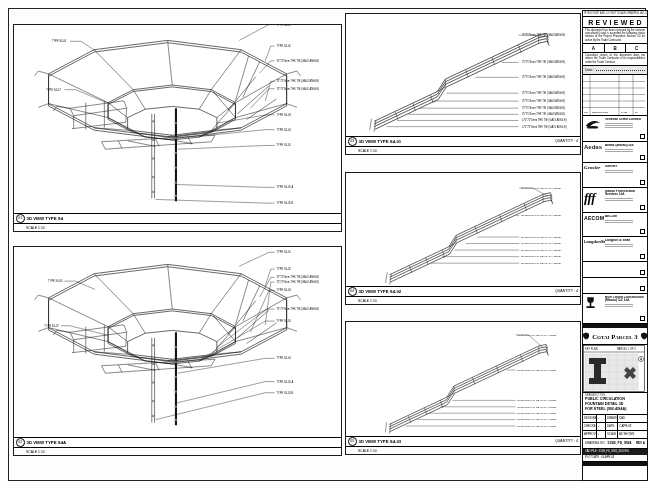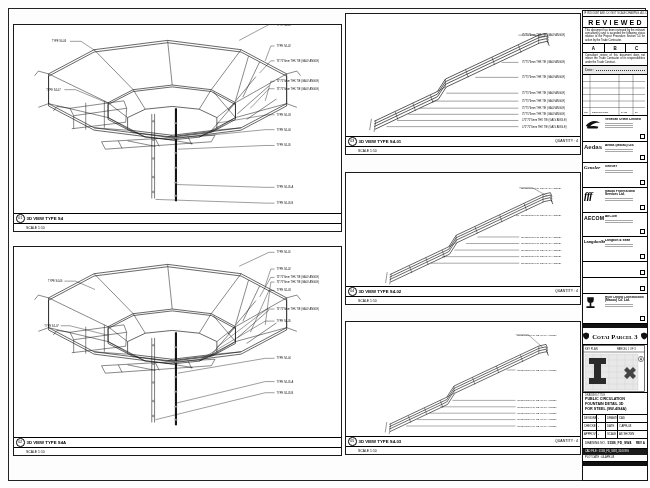--- a/index.html
+++ b/index.html
@@ -29,21 +29,21 @@
   .dotline{flex:1;border-bottom:.7px dotted #333;height:0}
   .tb-rev{height:40px;border-bottom:.8px solid #000}
   .crow{position:relative;border-bottom:.7px solid #000;display:flex;align-items:flex-start;padding:1.5px 1px 1px 1px;box-sizing:border-box}
   .clogo{width:21px;flex:none;overflow:hidden;display:flex;align-items:center}
   .cinfo{flex:1;overflow:hidden}
   .cname{font-size:3.2px;font-weight:700;line-height:1.15}
   .addr i{display:block;width:28px;height:.9px;background:#a8a8a8;margin-top:1.3px}
   .cbx{width:3.5px;height:3.5px;border:.6px solid #000;position:absolute;right:2px;bottom:2px}
   .lg-aedas{font-size:6px;font-weight:700;color:#222}
   .lg-gensler{font-size:5px;font-weight:700;font-style:italic;font-family:"Liberation Serif",serif}
-  .lg-fff{font-size:10px;font-weight:700;font-style:italic;font-family:"Liberation Serif",serif;letter-spacing:-.5px}
+  .lg-fff{font-size:13px;font-weight:700;font-style:italic;font-family:"Liberation Serif",serif;letter-spacing:-.5px}
   .lg-aecom{font-size:5.2px;font-weight:800;letter-spacing:.2px}
   .lg-ls{font-size:4px;font-weight:700}
   .tb-bar{height:4px;background:#111}
   .banner{height:16px;display:flex;align-items:center;justify-content:center;gap:3px;border-bottom:.8px solid #000;position:relative}
   .banner-t{font-family:"Liberation Serif",serif;font-variant:small-caps;font-weight:700;font-size:6.6px;white-space:nowrap}
   .tb-keyplan{height:47px;border-bottom:.8px solid #000}
   .dtitle{padding:1px 2px 2px 2px;border-bottom:.8px solid #000}
   .dtitle .lbl{font-size:2.6px;color:#333}
   .dtitle .ln{font-size:3.7px;font-weight:700;line-height:1.3;white-space:nowrap}
   .ig{display:grid;grid-template-columns:14px 9px 12px 1fr;border-bottom:.7px solid #000}

